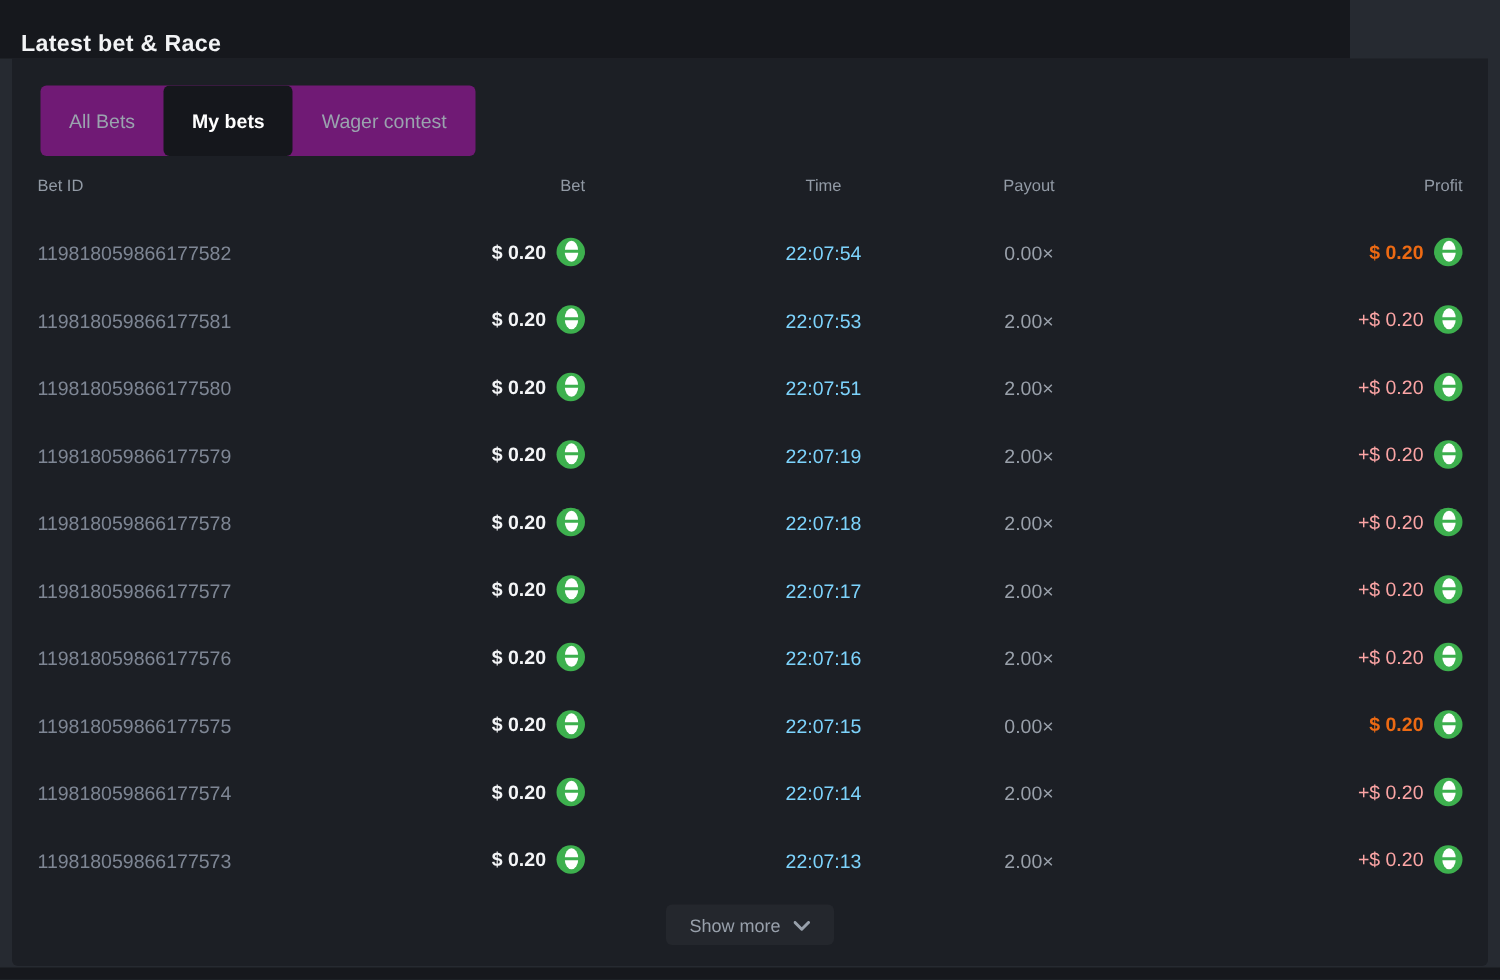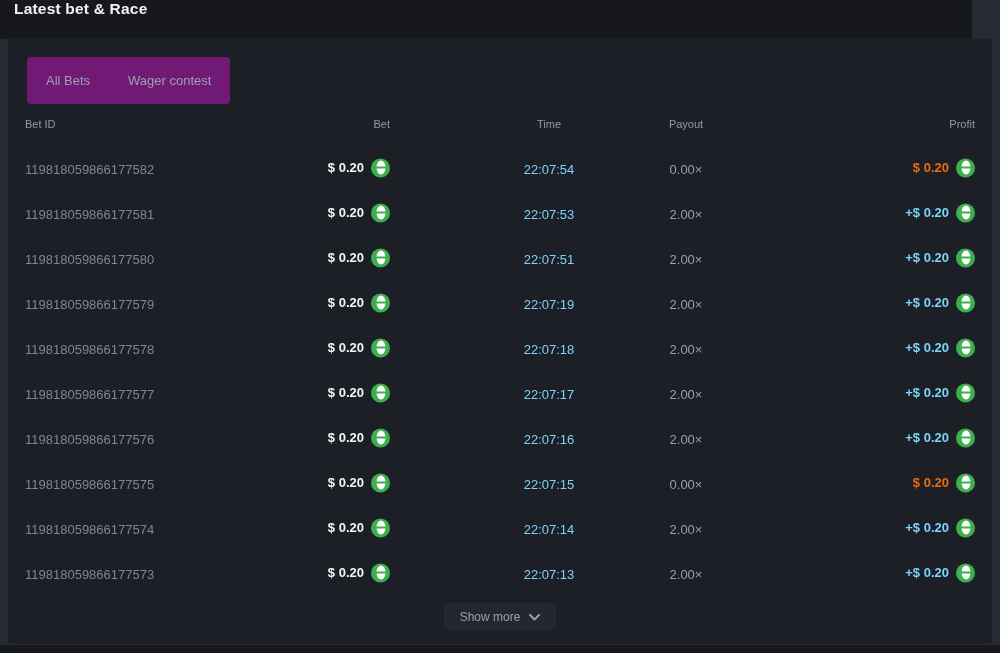--- a/index.html
+++ b/index.html
@@ -4,22 +4,22 @@
 <style>
   * { margin:0; padding:0; box-sizing:border-box; }
   html,body { width:1000px; height:653px; overflow:hidden; }
   body {
     background:#262a31;
     font-family:"Liberation Sans", sans-serif;
     position:relative;
   }
   
   .topbar {
-    position:absolute; left:0; top:0; width:972px; height:39px;
-    background:#16181d; display:flex; align-items:flex-start; padding-left:14px;
+    position:absolute; left:0; top:0; width:900px; height:39px;
+    background:#16181d; display:flex; align-items:flex-end; padding-left:14px;
   }
   .topbar h1 { font-size:15.5px; font-weight:700; color:#f2f3f5; letter-spacing:.2px; }
 
   
   .bottombar {
     position:absolute; left:0; bottom:0; width:1000px; height:8px; background:#16181d;
   }
 
   
   .panel {
@@ -52,21 +52,21 @@
   .c.left   { left:0; }
   .c.betcol { right:585px; text-align:right; }
   .c.timecol{ left:524px; transform:translate(-50%,-50%); }
   .c.paycol { left:661px; transform:translate(-50%,-50%); }
   .c.profcol{ right:0; text-align:right;margin-left:36px; }
 
   .betid  { color:#7e8694; }
   .timev  { color:#7dd3fc; }
   .payv   { color:#99a0aa; }
   .betv   { color:#f4f5f7; font-weight:700; }
-  .profit.win  { color:#7dd3fc; font-weight:700; }
+  .profit.win  { color:#fca5a5; font-weight:400; }
   .profit.loss { color:#ed6a13; font-weight:700; }
 
   
   .coin {
     width:19px; height:19px; border-radius:50%; background:#3db04e;
     position:relative; display:inline-block; vertical-align:middle;
     margin-left:7px; top:-1px;
   }
   .coin::before {
     content:""; position:absolute; left:50%; top:50%;
@@ -94,20 +94,23 @@
 
 <div class="topbar">
   <h1>Latest bet &amp; Race</h1>
 </div>
 
 <div class="panel">
 
   <div class="tabs">
     <div class="tab">
         <span>All Bets</span>
+      </div>
+    <div class="tab active">
+        <span>My bets</span>
       </div>
     <div class="tab">
         <span>Wager contest</span>
       </div>
   </div>
 
   <div class="thead">
     <span class="c left">Bet ID</span>
     <span class="c betcol">Bet</span>
     <span class="c timecol">Time</span>

